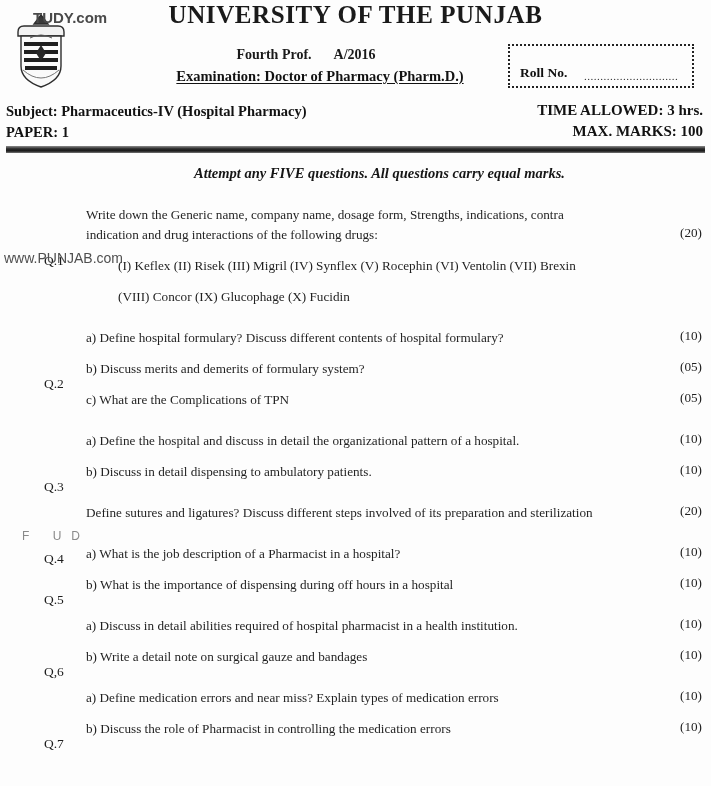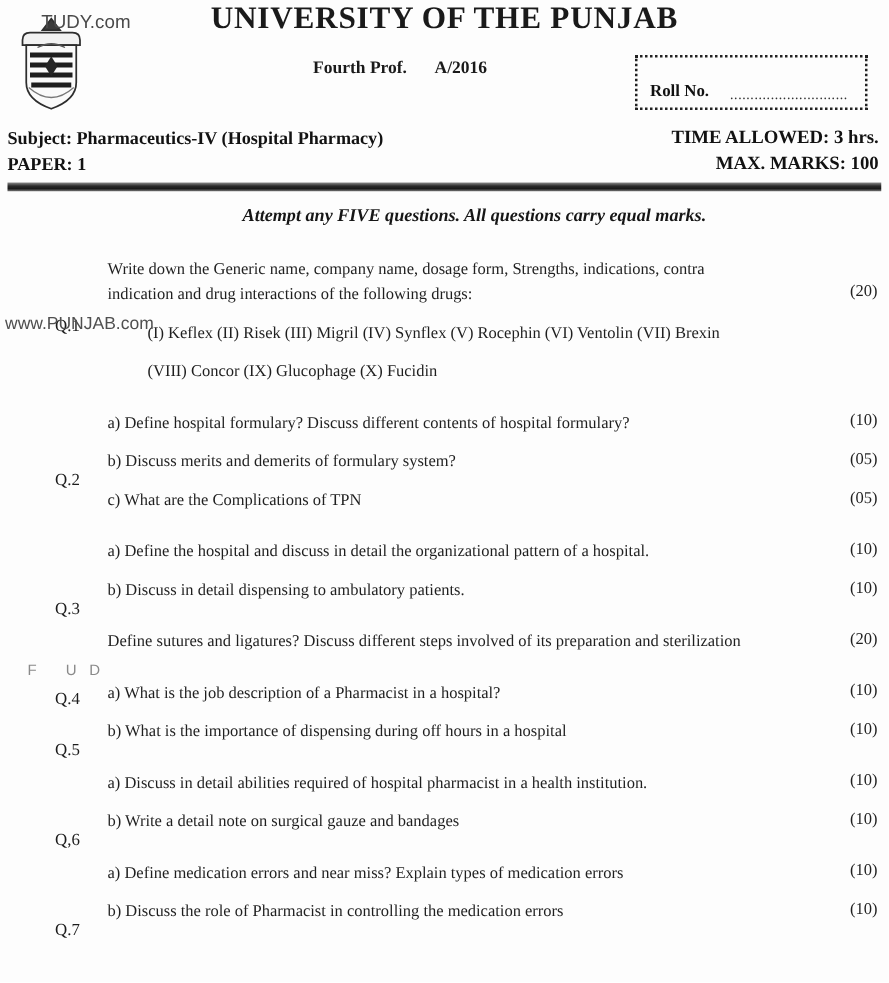--- a/index.html
+++ b/index.html
@@ -45,21 +45,21 @@
     text-align: center;
     font-family: "Liberation Serif", serif;
     font-weight: bold;
     font-size: 25px;
     letter-spacing: 0.6px;
     color: #1a1a1a;
   }
 
   .prof-line {
     position: absolute;
-    left: 150px;
+    left: 136px;
     top: 47px;
     width: 340px;
     text-align: center;
     font-weight: bold;
     font-size: 14px;
     color: #1a1a1a;
   }
   .prof-line .gap { display: inline-block; width: 22px; }
 
   .exam-line {
@@ -212,20 +212,21 @@
     font-family: "Liberation Sans", sans-serif;
     color: #5e5e5e;
     white-space: nowrap;
     pointer-events: none;
   }
   .wm-top {
     left: 33px;
     top: 9px;
     font-size: 15px;
     color: #4a4a4a;
+    font-weight: bold;
   }
   .wm-mid {
     left: 4px;
     top: 250px;
     font-size: 14px;
     color: #4f4f4f;
   }
   .wm-q4 {
     left: 22px;
     top: 529px;
@@ -257,20 +258,21 @@
       <path d="M20 26 Q31 20 42 26" fill="none" stroke="#555" stroke-width="1"></path>
       <path d="M13 58 Q31 74 49 58" fill="none" stroke="#777" stroke-width="1"></path>
     </svg>
 
     <div class="uni-title">UNIVERSITY OF THE PUNJAB</div>
 
     <div class="prof-line">
       <span>Fourth Prof.</span><span class="gap"></span><span>A/2016</span>
     </div>
 
+    <div class="exam-line">Examination: Doctor of Pharmacy (Pharm.D.)</div>
 
     <div class="rollbox">
       <span class="rollbox-label">Roll No.</span>
       <span class="rollbox-dots">.............................</span>
     </div>
 
     <div class="subject-line">Subject: Pharmaceutics-IV (Hospital Pharmacy)</div>
     <div class="paper-line">PAPER: 1</div>
     <div class="time-line">TIME ALLOWED: 3 hrs.</div>
     <div class="marks-line">MAX. MARKS: 100</div>

